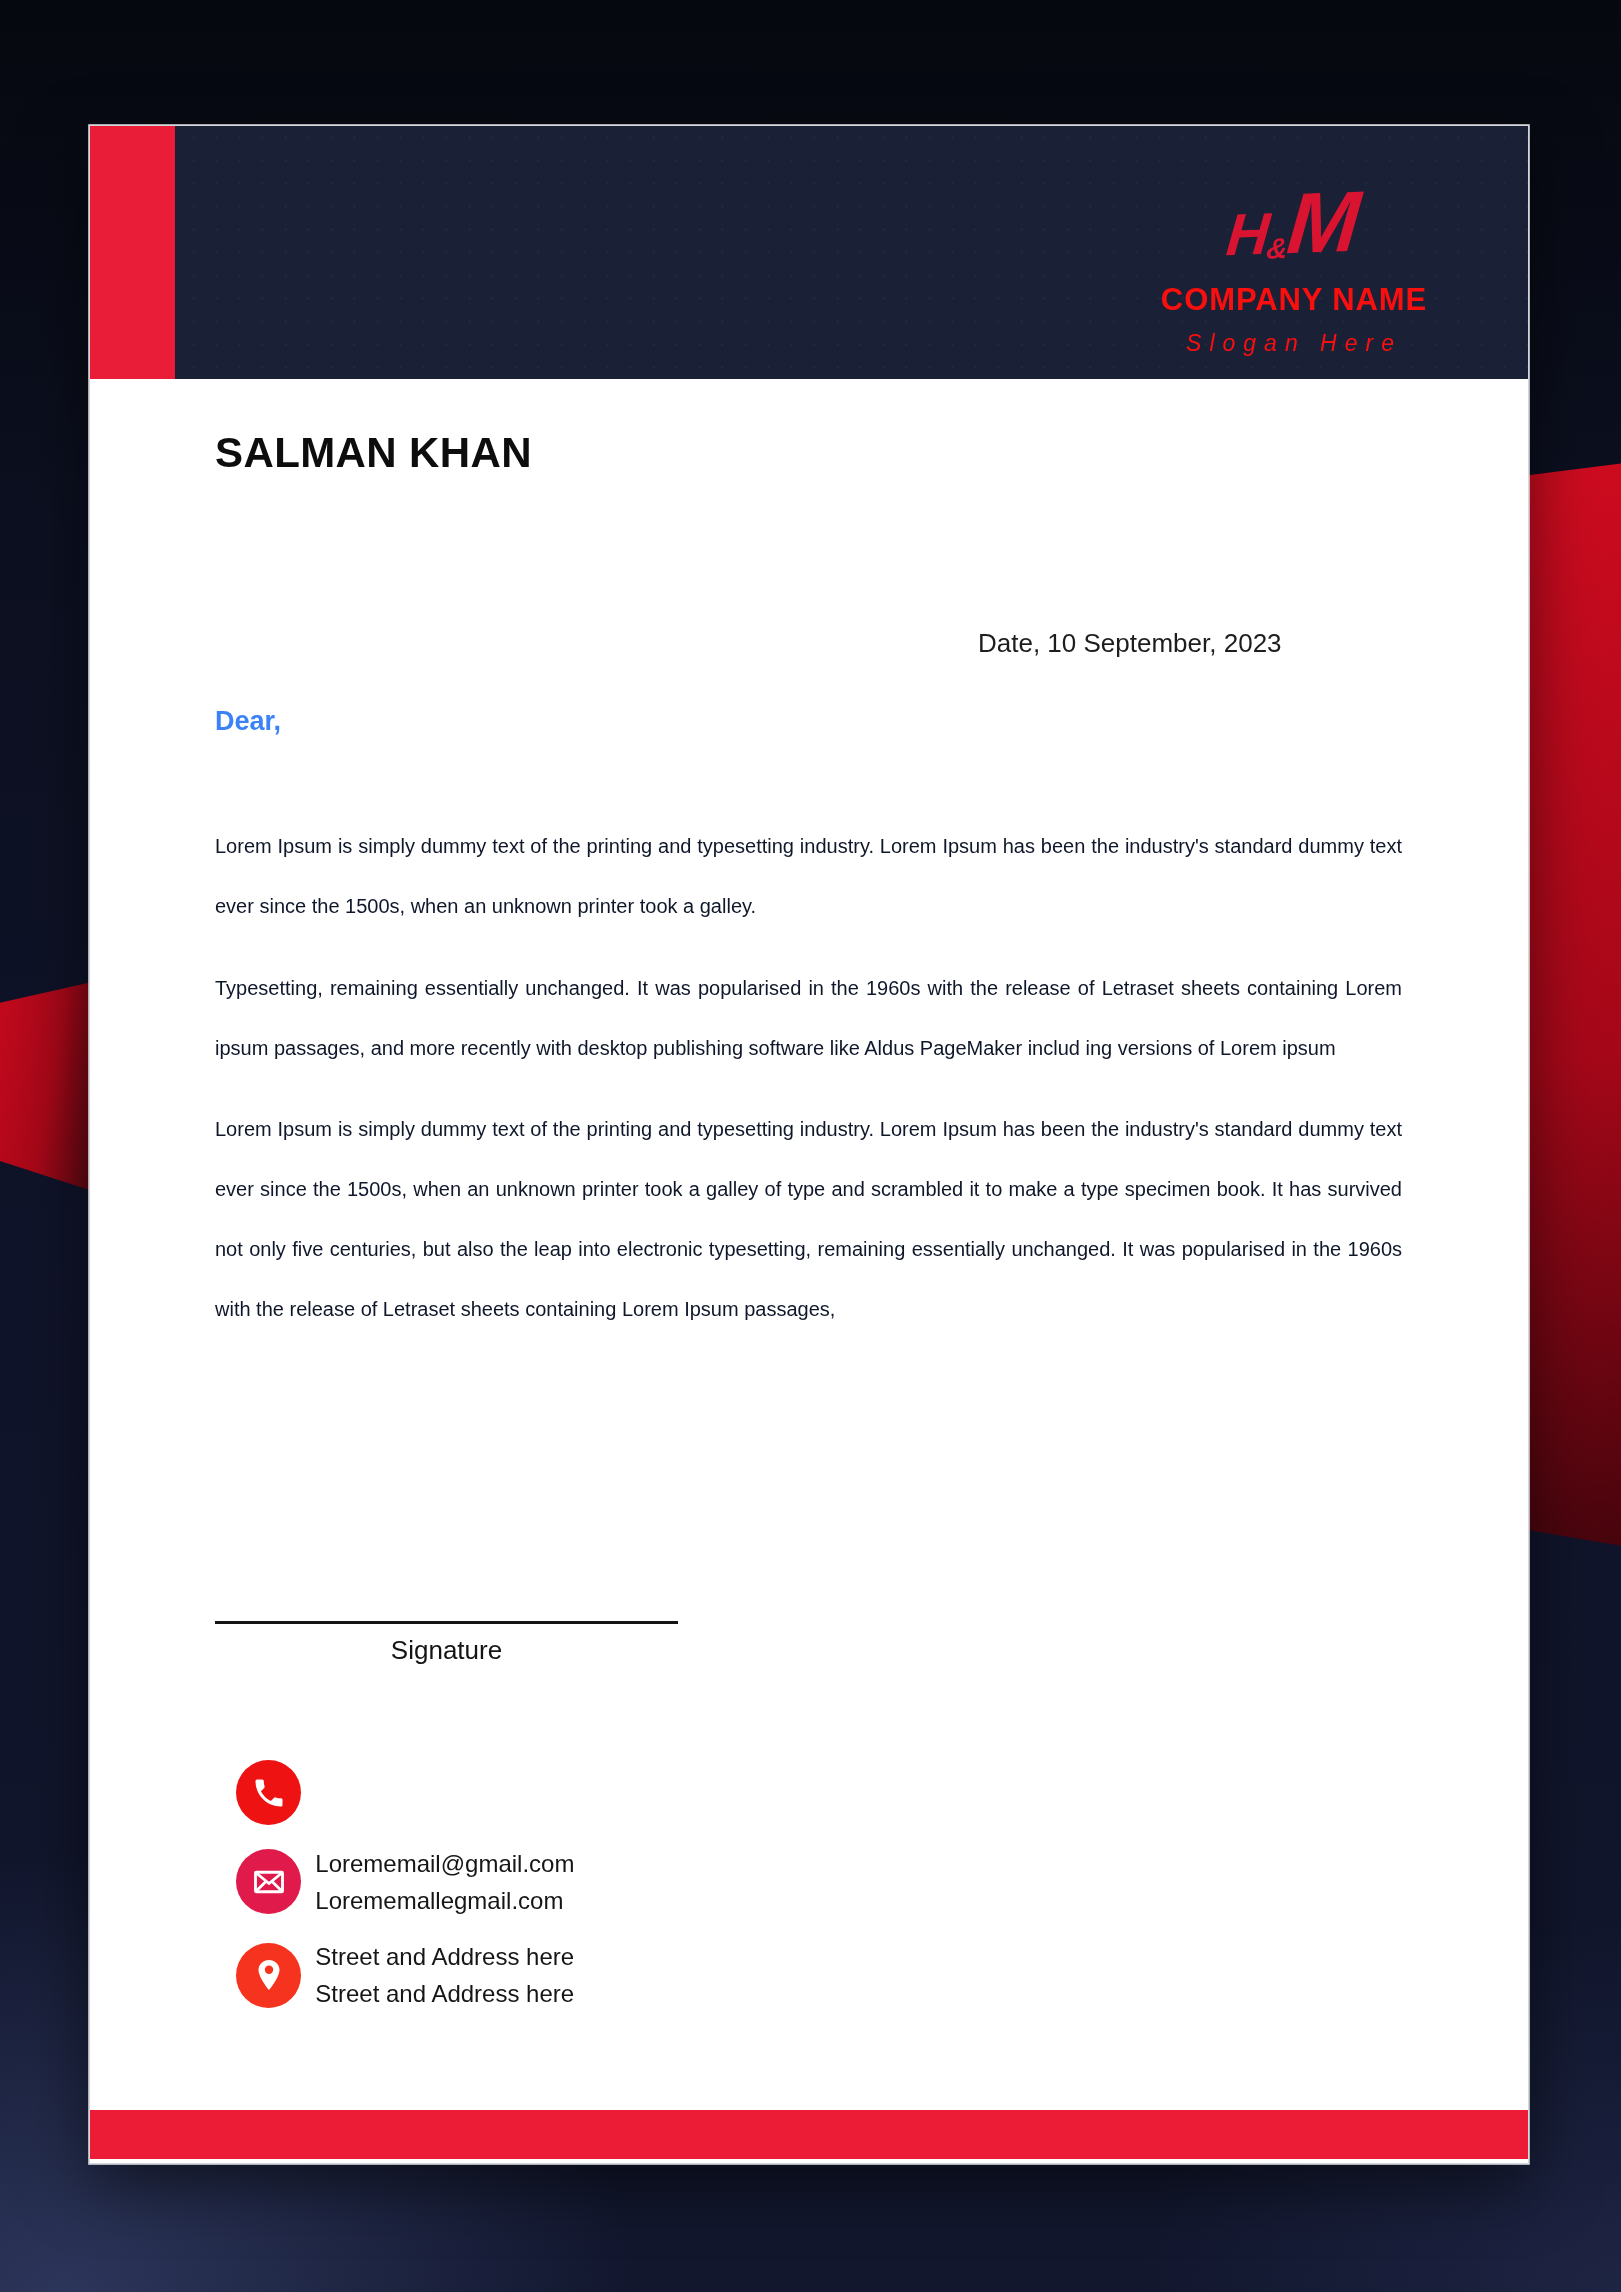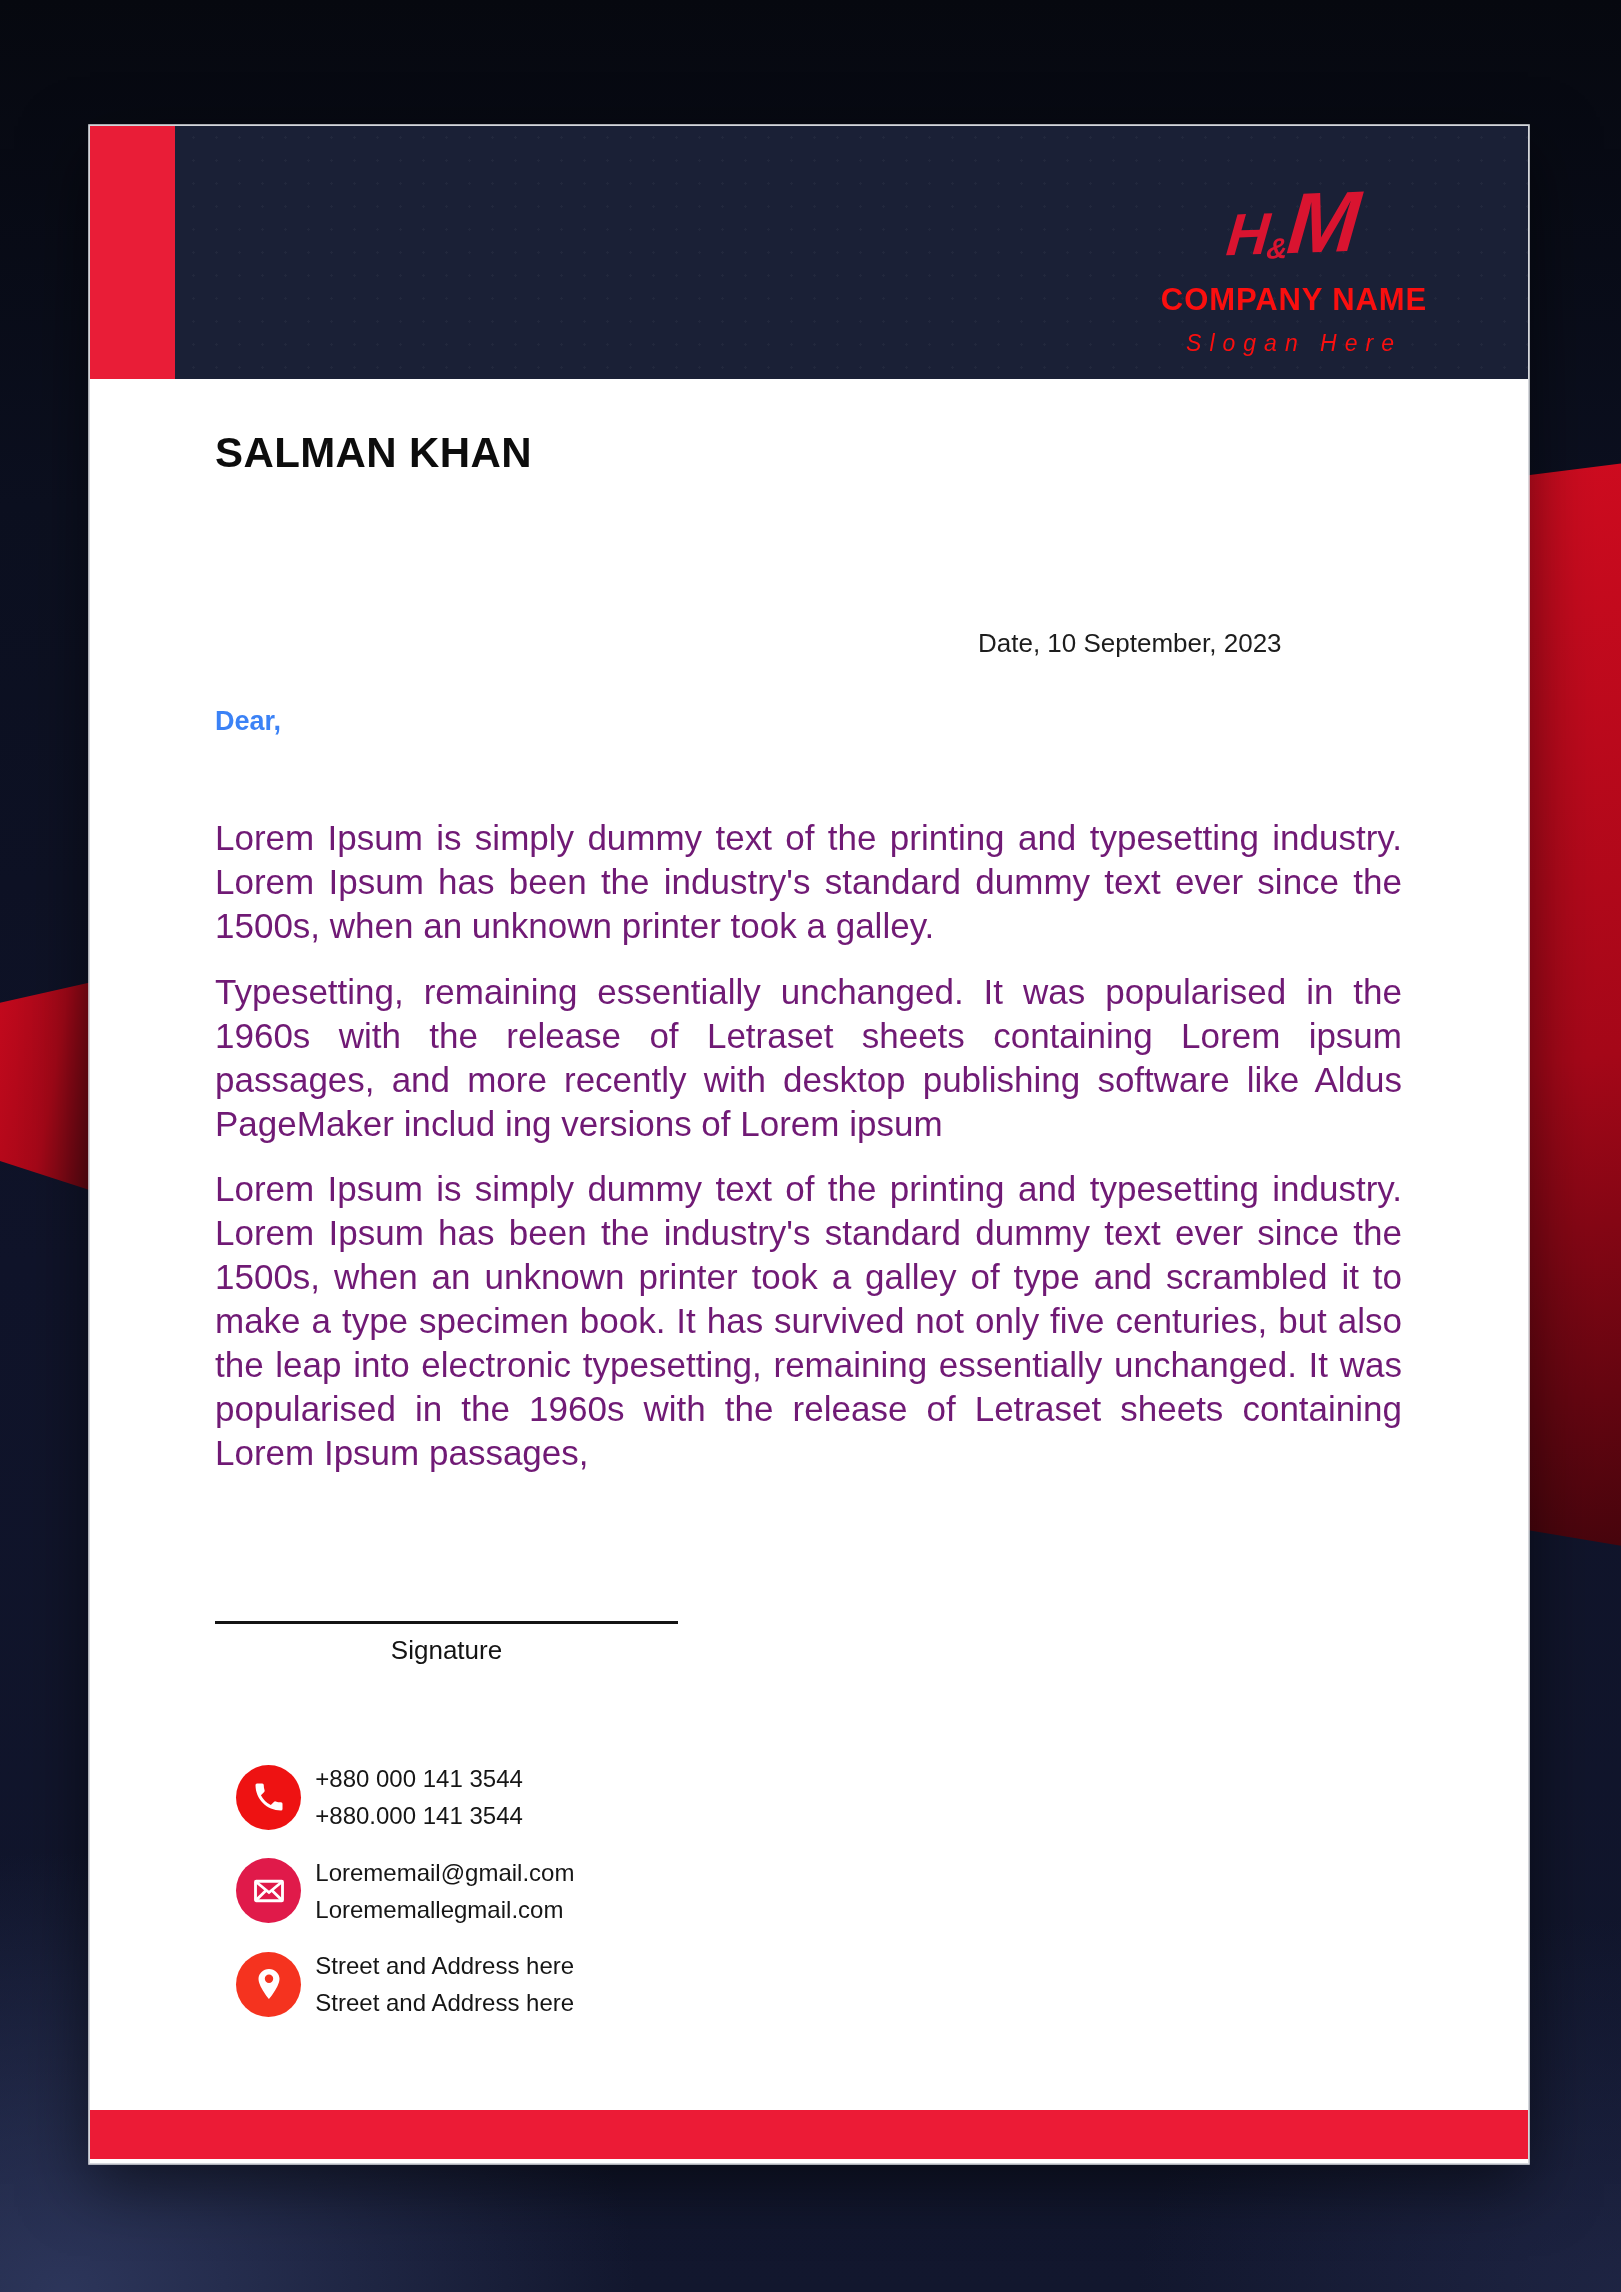--- a/index.html
+++ b/index.html
@@ -52,21 +52,21 @@
 
   .sender { position:absolute; left:125px; top:305px; color:#1d1d1d; }
   .sender-name { font-size:42px; font-weight:700; color:#0d0d0d; letter-spacing:0.4px; line-height:1.05; }
   .sender-lines { margin-top:14.3px; font-size:26px; line-height:38px; }
 
   .date-line { position:absolute; left:888px; top:502px; font-size:26px; color:#1d1d1d; }
 
   .salutation { position:absolute; left:125px; top:580px; font-size:27px; font-weight:700; color:#3b82f6; }
 
   .body-text { position:absolute; left:125px; top:690px; width:1187px; }
-  .body-text p { margin:0 0 21.5px; font-size:35px; line-height:44px; color:#701a75; text-align:justify; }
+  .body-text p { margin:0 0 21.5px; font-size:20px; line-height:60px; color:#0f172a; text-align:justify; }
 
   .signature-block { position:absolute; left:125px; top:1495px; width:463px; border-top:3.6px solid #141414; text-align:center; padding-top:10.7px; }
   .signature-label { font-size:26px; font-weight:400; color:#141414; }
 
   .contact-list { position:absolute; left:146px; top:1634px; display:flex; flex-direction:column; gap:19.7px; }
   .contact-row { display:flex; align-items:center; gap:14.3px; }
   .contact-icon { width:65px; height:65px; border-radius:50%; flex:0 0 auto;
                   display:flex; align-items:center; justify-content:center; }
   .contact-icon svg { width:36px; height:36px; display:block; }
   .contact-lines { font-size:24px; line-height:37px; color:#161616; }
@@ -113,24 +113,20 @@
     </div>
 
     <div class="contact-list">
 
       <div class="contact-row">
         <div class="contact-icon" style="background:#ee1212">
           <svg viewBox="0 0 24 24" aria-hidden="true">
             <path fill="#ffffff" d="M6.62 10.79a15.05 15.05 0 0 0 6.59 6.59l2.2-2.2a1 1 0 0 1 1.02-.24c1.12.37 2.33.57 3.57.57a1 1 0 0 1 1 1V20a1 1 0 0 1-1 1C10.61 21 3 13.39 3 4a1 1 0 0 1 1-1h3.5a1 1 0 0 1 1 1c0 1.25.2 2.45.57 3.57a1 1 0 0 1-.25 1.02l-2.2 2.2z"></path>
           </svg>
         </div>
-        <div class="contact-lines">
-          <div>+880 000 141 3544</div>
-          <div>+880.000 141 3544</div>
-        </div>
       </div>
 
       <div class="contact-row">
         <div class="contact-icon" style="background:#e01a4a">
           <svg viewBox="0 0 24 24" aria-hidden="true">
             <rect x="3" y="5.5" width="18" height="13" rx="0.5" fill="none" stroke="#ffffff" stroke-width="1.9"></rect>
             <path d="M3.5 6 L12 13 L20.5 6" fill="none" stroke="#ffffff" stroke-width="1.9"></path>
             <path d="M3.5 18 L9.8 11.8 M20.5 18 L14.2 11.8" fill="none" stroke="#ffffff" stroke-width="1.9"></path>
           </svg>
         </div>

